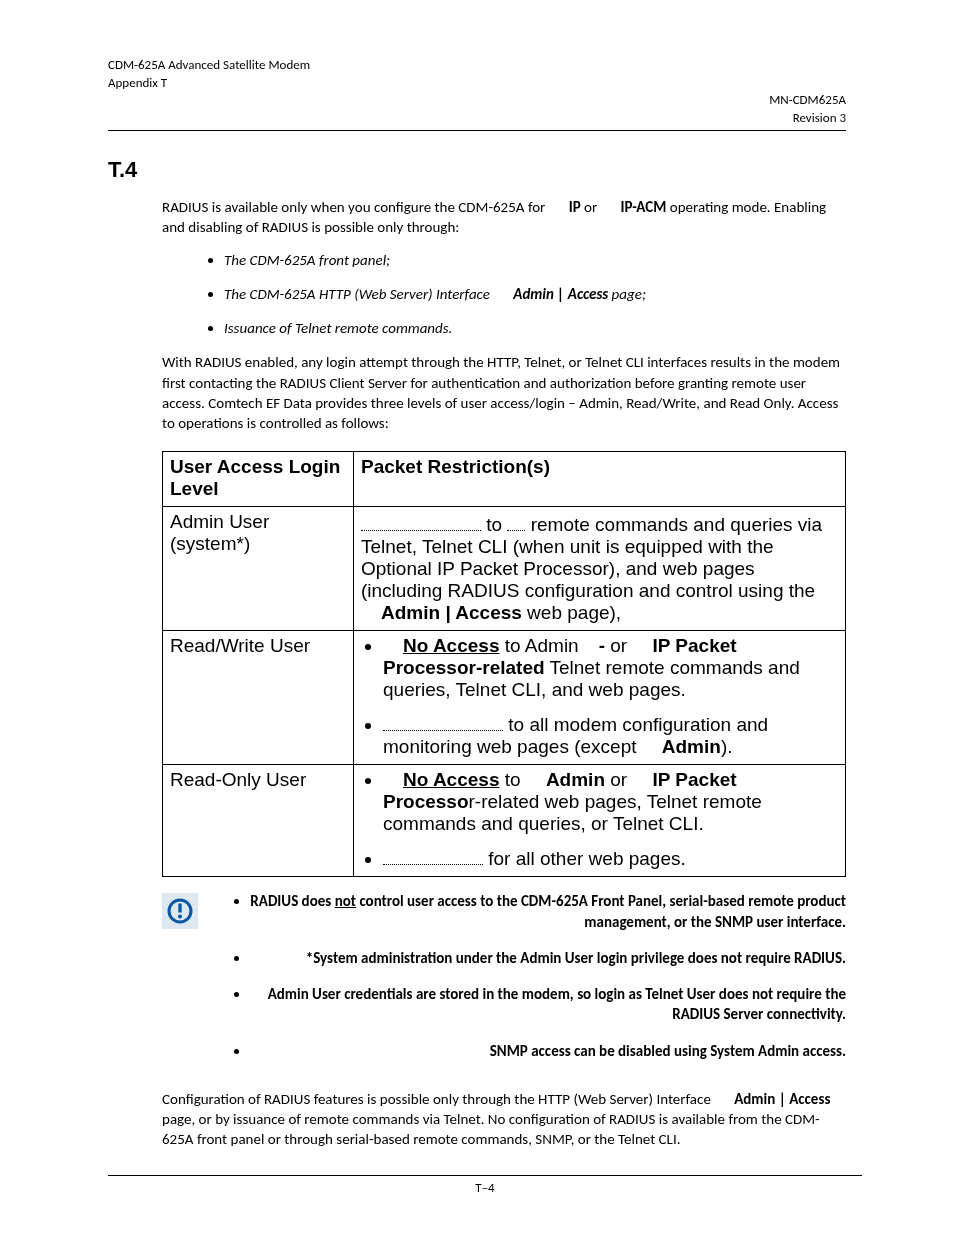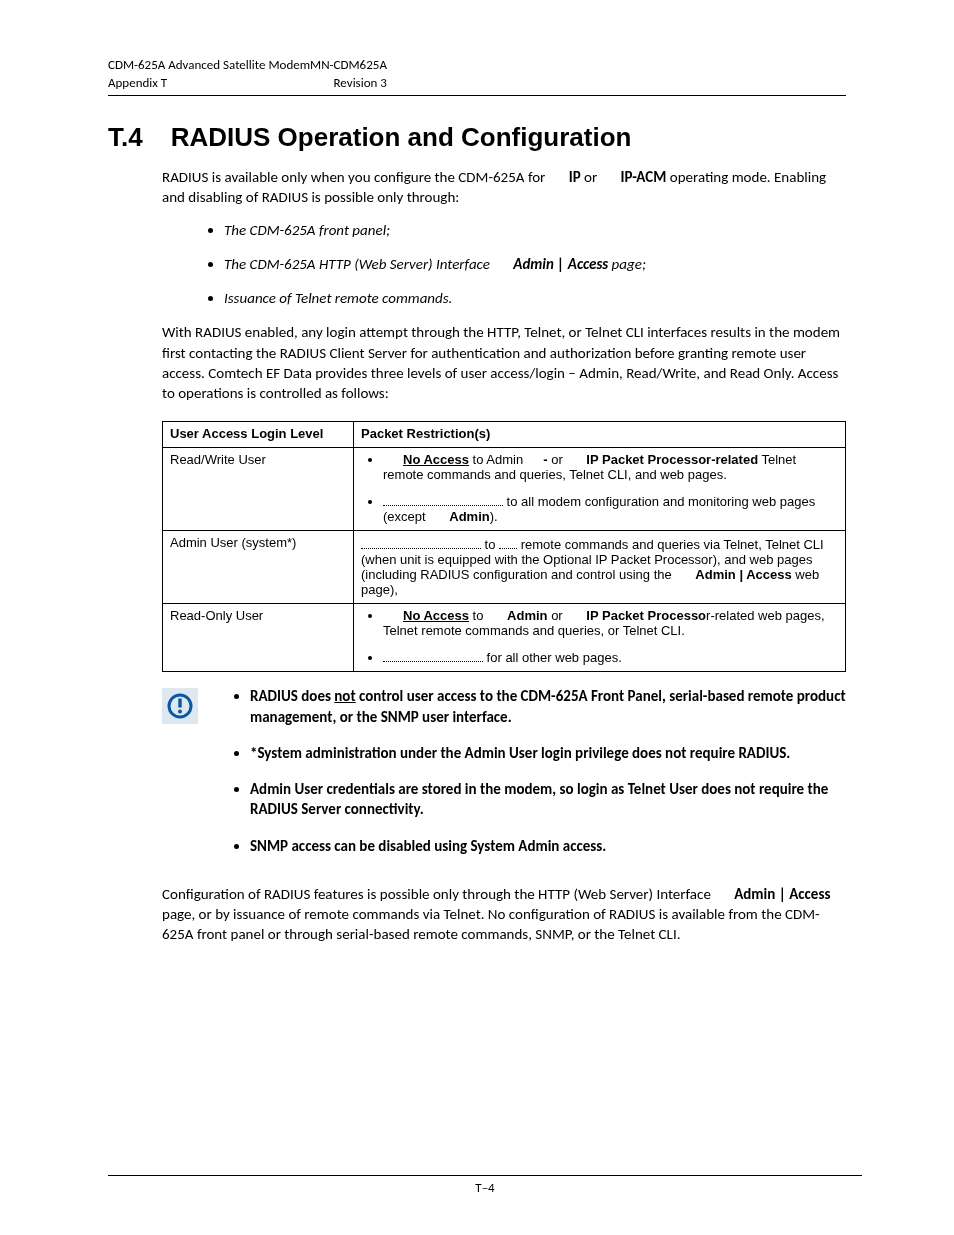--- a/index.html
+++ b/index.html
@@ -12,35 +12,36 @@
   }
   .page {
     width: 954px;
     height: 1235px;
     box-sizing: border-box;
     padding: 56px 108px 40px 108px;
     position: relative;
   }
   .header-row {
     display: flex;
-    justify-content: flex-start;
+    justify-content: space-between;
     font-size: 13px;
     line-height: 1.35;
+    flex-direction: column;
   }
   .header-rule {
     border: none;
     border-top: 1px solid #000;
     margin: 4px 0 0 0;
   }
   .section-heading {
     display: flex;
     gap: 28px;
     font-family: Arial, Helvetica, sans-serif;
     font-weight: bold;
-    font-size: 26px;
+    font-size: 22px;
     margin: 26px 0 14px 0;
   }
   .body-indent {
     margin-left: 54px;
   }
   p { margin: 0 0 12px 0; line-height: 1.35; }
   ul.bullets {
     list-style: disc;
     padding-left: 62px;
     margin: 10px 0 14px 0;
@@ -49,21 +50,21 @@
   ul.bullets li { margin-bottom: 14px; line-height: 1.35; }
   ul.bullets li:last-child { margin-bottom: 2px; }
   .bold { font-weight: bold; padding-left: 20px; }
   .underline { text-decoration: underline; }
   .dotted-under { border-bottom: 1px dotted #000; display: inline-block; height: 1em; vertical-align: baseline; }
   table.access {
     border-collapse: collapse;
     width: 100%;
     margin: 18px 0 14px 0;
     font-family: Arial, Helvetica, sans-serif;
-    font-size: 13px;
+    font-size: 19px;
   }
   table.access th, table.access td {
     border: 1px solid #000;
     padding: 4px 7px 6px 7px;
     vertical-align: top;
     text-align: left;
   }
   table.access th {
     font-weight: bold;
   }
@@ -71,20 +72,21 @@
     list-style: disc;
     margin: 0;
     padding-left: 22px;
   }
   table.access ul li { margin-bottom: 10px; }
   table.access ul li:last-child { margin-bottom: 0; }
   .note-block {
     display: flex;
     gap: 14px;
     margin: 10px 0 4px 54px;
+    text-align: right;
   }
   .note-icon {
     width: 36px;
     height: 36px;
     background: #dde8f0;
     display: flex;
     align-items: center;
     justify-content: center;
     flex: 0 0 36px;
     margin-top: 2px;
@@ -124,21 +126,20 @@
     </div>
     <div style="text-align:right">
       <div>MN-CDM625A</div>
       <div>Revision 3</div>
     </div>
   </div>
   <hr class="header-rule">
 
   <div class="section-heading">
     <span>T.4</span>
-    <span>RADIUS Operation and Configuration</span>
   </div>
 
   <div class="body-indent">
     <p>
       <span>RADIUS is available only when you configure the CDM-625A for </span><span class="bold">IP</span><span> or </span><span class="bold">IP-ACM</span><span> operating mode. Enabling and disabling of RADIUS is possible only through:</span>
     </p>
 
     <ul class="bullets">
       <li>The CDM-625A front panel;</li>
       <li>
@@ -149,36 +150,36 @@
 
     <p>With RADIUS enabled, any login attempt through the HTTP, Telnet, or Telnet CLI interfaces results in the modem first contacting the RADIUS Client Server for authentication and authorization before granting remote user access. Comtech EF Data provides three levels of user access/login – Admin, Read/Write, and Read Only. Access to operations is controlled as follows:</p>
 
     <table class="access">
       <tbody>
           <tr>
         <th style="width:176px">User Access Login Level</th>
         <th>Packet Restriction(s)</th>
       </tr>
       <tr>
+        <td>Admin User (system*)</td>
+        <td>
+          <span class="dotted-under" style="width:120px"></span><span> to </span><span class="dotted-under" style="width:18px"></span><span> remote commands and queries via Telnet, Telnet CLI (when unit is equipped with the Optional IP Packet Processor), and web pages (including RADIUS configuration and control using the </span><span class="bold">Admin | Access</span><span> web page),</span>
+        </td>
+      </tr>
+      <tr>
         <td>Read/Write User</td>
         <td>
           <ul>
             <li>
               <span class="bold underline">No Access</span><span> to Admin</span><span class="bold">-</span><span> or </span><span class="bold">IP Packet Processor-related</span><span> Telnet remote commands and queries, Telnet CLI, and web pages.</span>
             </li>
             <li>
               <span class="dotted-under" style="width:120px"></span><span> to all modem configuration and monitoring web pages (except </span><span class="bold">Admin</span><span>).</span>
             </li>
           </ul>
-        </td>
-      </tr>
-      <tr>
-        <td>Admin User (system*)</td>
-        <td>
-          <span class="dotted-under" style="width:120px"></span><span> to </span><span class="dotted-under" style="width:18px"></span><span> remote commands and queries via Telnet, Telnet CLI (when unit is equipped with the Optional IP Packet Processor), and web pages (including RADIUS configuration and control using the </span><span class="bold">Admin | Access</span><span> web page),</span>
         </td>
       </tr>
       <tr>
         <td>Read-Only User</td>
         <td>
           <ul>
             <li>
               <span class="bold underline">No Access</span><span> to </span><span class="bold">Admin</span><span> or </span><span class="bold">IP Packet Processo</span><span>r-related web pages, Telnet remote commands and queries, or Telnet CLI.</span>
             </li>
             <li>

